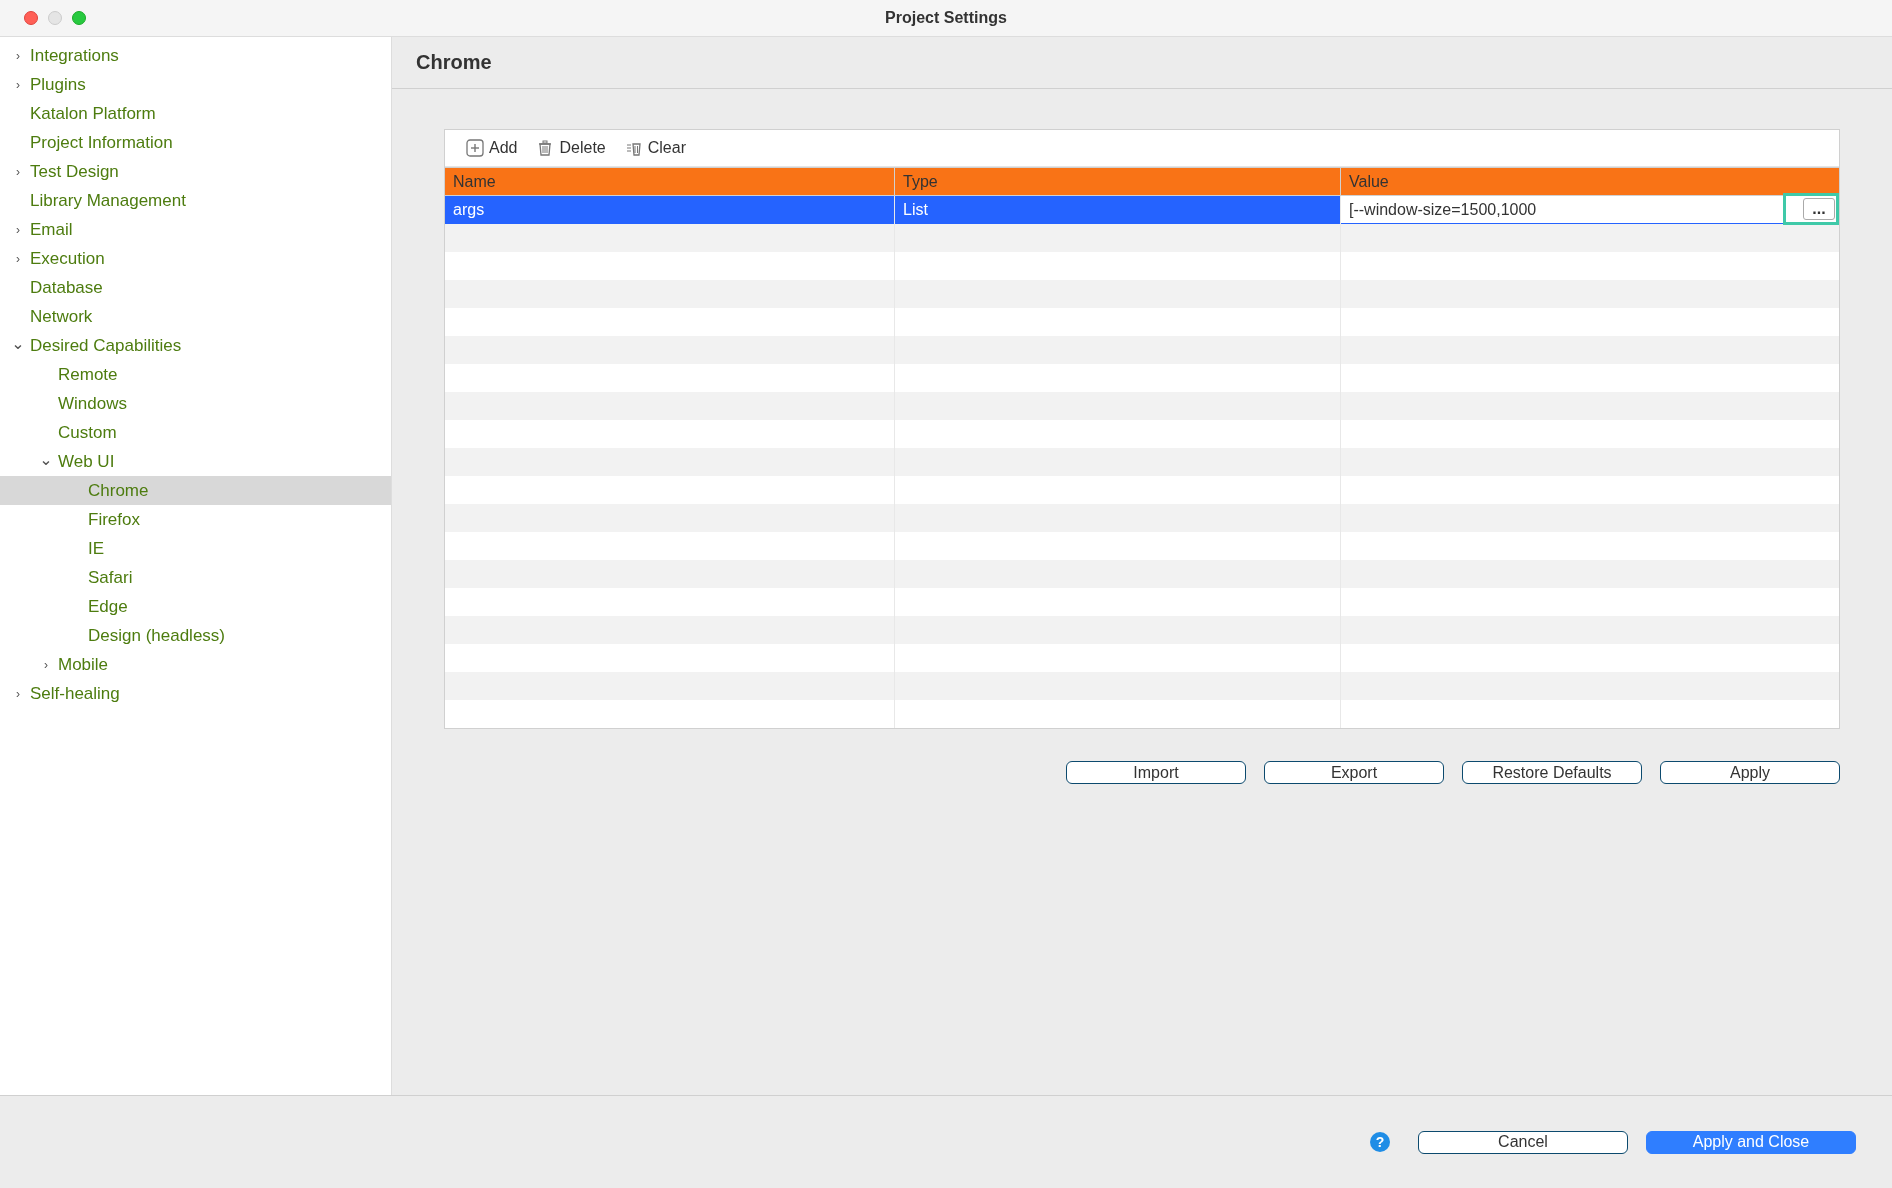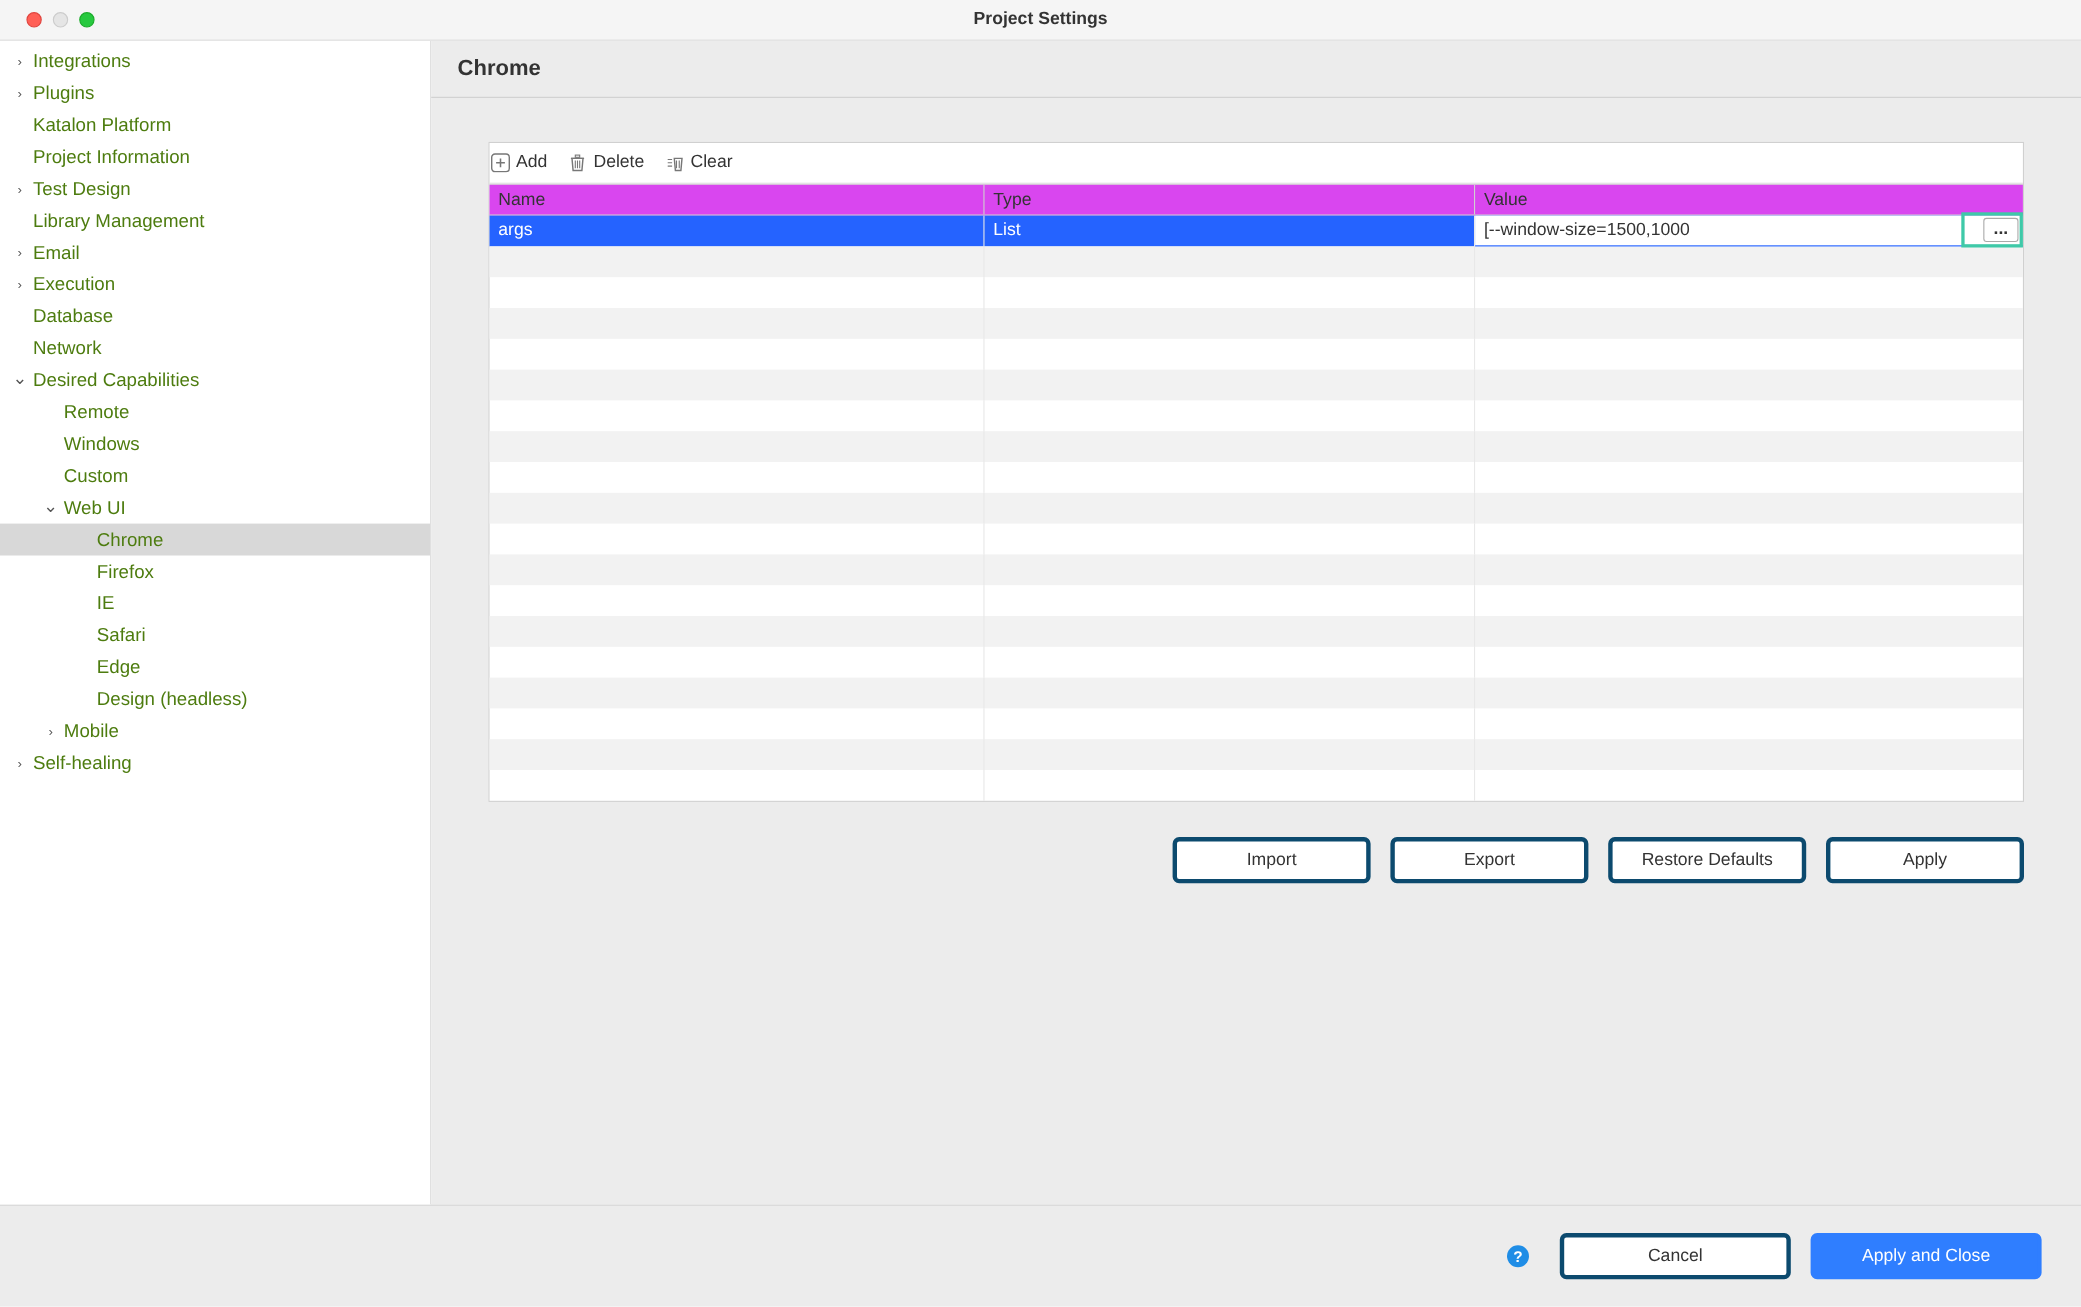--- a/index.html
+++ b/index.html
@@ -27,45 +27,45 @@
 .lvl1 { padding-left:40px; }
 .lvl2 { padding-left:70px; }
 
 
 .content { flex:1; background:#ececec; display:flex; flex-direction:column; }
 .content-header { height:52px; border-bottom:1px solid #d0d0d0; display:flex; align-items:center; padding-left:24px; font-size:20px; font-weight:700; color:#333; }
 .panel-wrap { flex:1; padding:40px 52px 20px 52px; display:flex; flex-direction:column; }
 .panel { background:#fff; border:1px solid #d0d0d0; }
 
 
-.toolbar { display:flex; align-items:center; gap:18px; padding:8px 0; border-bottom:1px solid #e5e5e5; }
+.toolbar { display:flex; align-items:center; gap:18px; padding:8px 20px; border-bottom:1px solid #e5e5e5; }
 .tbtn { display:flex; align-items:center; gap:4px; cursor:pointer; font-size:16px; color:#333; }
 .ticon { width:20px; height:20px; display:inline-flex; align-items:center; justify-content:center; }
 
 
 .table { border-top:1px solid #d0d0d0; }
-.thead { display:flex; height:28px; background:#d946ef; border-bottom:1px solid #d0d0d0; }
+.thead { display:flex; height:28px; background:#f97316; border-bottom:1px solid #d0d0d0; }
 .th, .td { display:flex; align-items:center; padding-left:8px; font-size:16px; }
 .col-name { width:450px; border-right:1px solid #d0d0d0; }
 .col-type { width:446px; border-right:1px solid #d0d0d0; }
 .col-value { flex:1; position:relative; }
 .tbody .row { display:flex; height:28px; }
 .tbody .row.alt { background:#f2f2f2; }
 .tbody .row.selected { background:#2563ff; color:#fff; }
 .tbody .row.selected .td { color:#fff; }
 .tbody .row.selected .col-value { background:#fff; color:#333; border-bottom:1px solid #2563ff; }
 .tbody .row.selected .col-value .td-text { color:#333; }
 .ellipsis-btn { position:absolute; right:4px; top:2px; width:32px; height:22px; background:#fff; border:1px solid #aaa; border-radius:3px; display:flex; align-items:center; justify-content:center; font-weight:700; color:#333; cursor:pointer; }
 .highlight-box { position:absolute; right:0; top:-3px; width:56px; height:32px; border:3px solid #3fc9a8; pointer-events:none; }
 .tbody .td { border-right:1px solid #e8e8e8; }
 .tbody .col-value { border-right:none; }
 
 
 .panel-buttons { display:flex; justify-content:flex-end; gap:18px; margin-top:32px; }
-.btn { min-width:180px; height:42px; border:4px solid #0c4a6e; border-radius:6px; background:#fff; font-size:16px; color:#333; display:flex; align-items:center; justify-content:center; cursor:pointer; }
+.btn { min-width:180px; height:23px; border:1px solid #0c4a6e; border-radius:6px; background:#fff; font-size:16px; color:#333; display:flex; align-items:center; justify-content:center; cursor:pointer; }
 
 
 .footer { height:93px; background:#ececec; border-top:1px solid #d0d0d0; display:flex; align-items:center; justify-content:flex-end; padding-right:36px; gap:18px; }
 .help { width:20px; height:20px; border-radius:50%; background:#1f8de6; color:#fff; display:flex; align-items:center; justify-content:center; font-weight:700; font-size:14px; margin-right:10px; cursor:pointer; }
 .btn.primary { background:#2f7eff; color:#fff; border-color:#2f7eff; min-width:210px; }
 .btn.cancel { min-width:210px; }
 </style>
 </head>
 <body>
 

